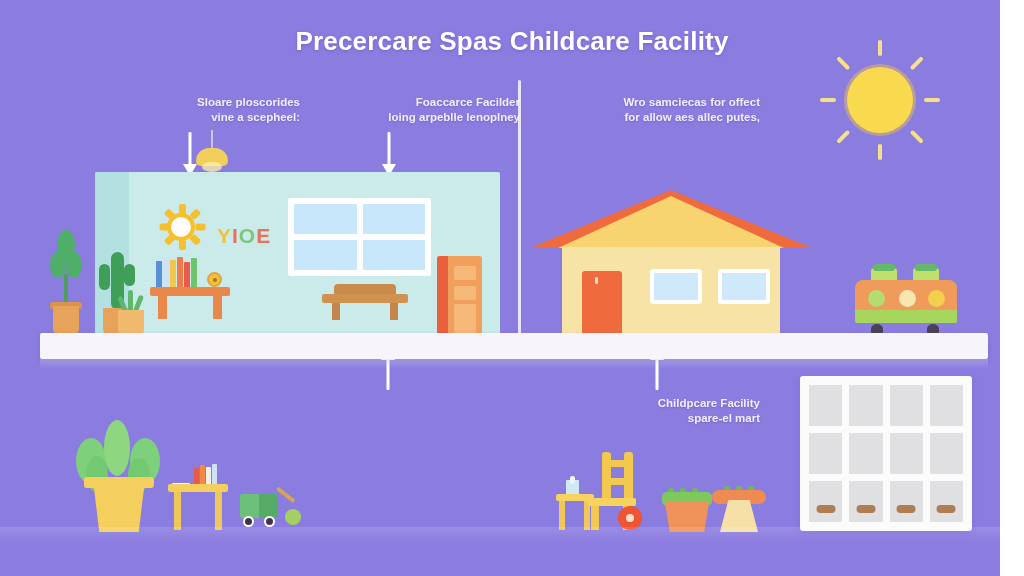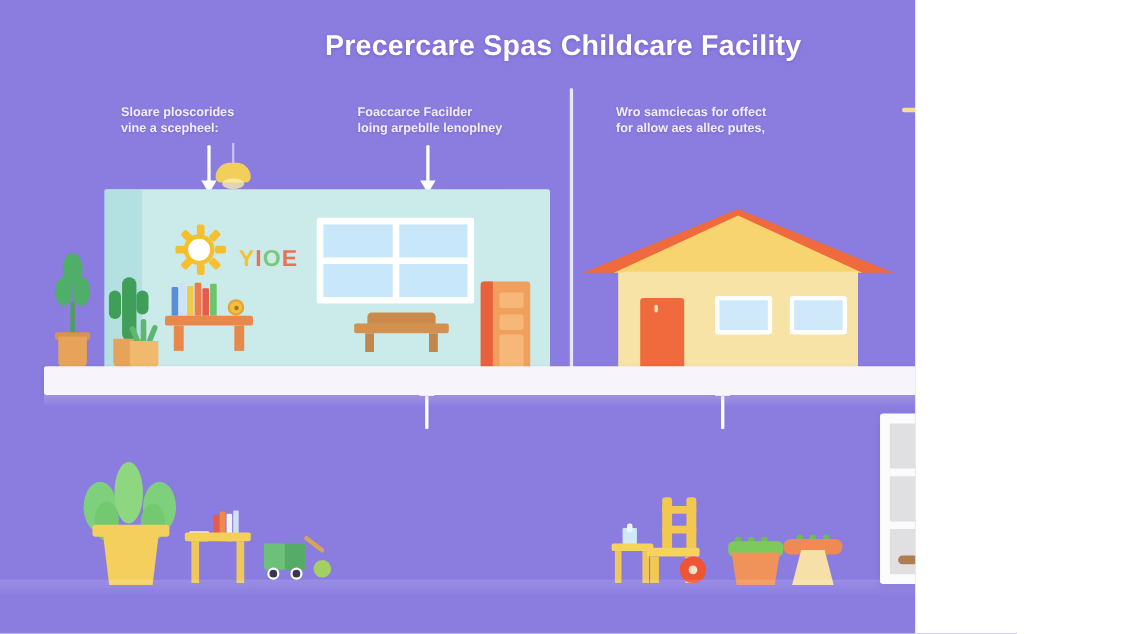--- a/index.html
+++ b/index.html
@@ -3,21 +3,21 @@
 <meta charset="utf-8">
 <style>
   * { box-sizing: border-box; margin: 0; padding: 0; }
   html, body {
     width: 1024px; height: 576px;
     overflow: hidden;
     font-family: "Liberation Sans", sans-serif;
   }
   #stage {
     position: relative;
-    width: 832px; height: 576px;
+    width: 1000px; height: 576px;
     background: #8b7ce0;
     overflow: hidden;
   }
 
   
   .title {
     position: absolute;
     left: 0; top: 26px;
     width: 1024px;
     text-align: center;
@@ -27,21 +27,21 @@
     letter-spacing: 0.2px;
     text-shadow: 0 1px 3px rgba(70,55,150,.35);
   }
 
   
   .caption {
     position: absolute;
     color: #f2eefc;
     font-size: 11.5px;
     line-height: 15px;
-    text-align: left;
+    text-align: right;
     font-weight: 600;
     text-shadow: 0 1px 2px rgba(70,55,150,.30);
     white-space: pre-line;
   }
   .cap-a { left: 110px;  top: 95px;  width: 190px; }
   .cap-b { left: 325px;  top: 95px;  width: 195px; }
   .cap-c { left: 560px;  top: 95px;  width: 200px; }
   .cap-d { left: 312px;  top: 396px; width: 180px; }
   .cap-e { left: 580px;  top: 396px; width: 180px; }
 
@@ -420,20 +420,22 @@
     <div class="ray" style="transform:rotate(270deg)"></div>
     <div class="ray" style="transform:rotate(315deg)"></div>
   </div>
 
   <div class="caption cap-a">Sloare ploscorides
 vine a scepheel:</div>
   <div class="caption cap-b">Foaccarce Facilder
 loing arpeblle lenoplney</div>
   <div class="caption cap-c">Wro samciecas for offect
 for allow aes allec putes,</div>
+  <div class="caption cap-e">Childpcare Facility
+spare-el mart</div>
 
   <div class="arrow arrow-down" id="arrow-down-1">
     <div class="shaft"></div>
     <div class="head"></div>
   </div>
   <div class="arrow arrow-down" id="arrow-down-2">
     <div class="shaft"></div>
     <div class="head"></div>
   </div>
   <div class="arrow arrow-up" id="arrow-up-1">

